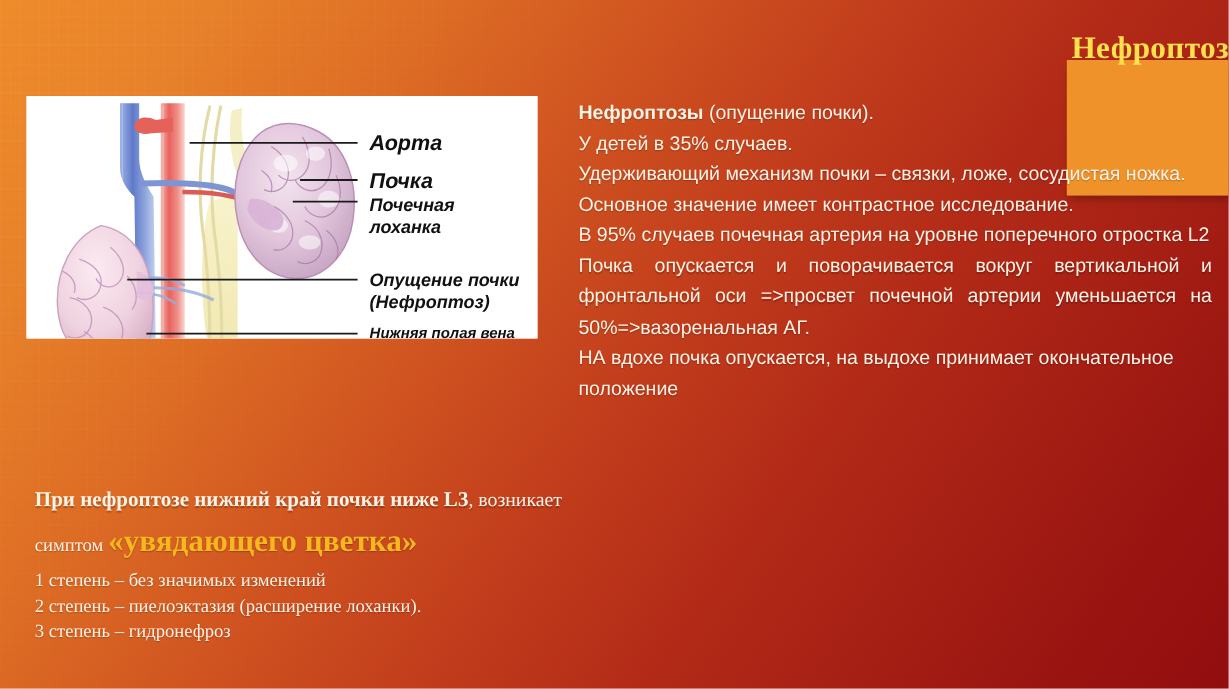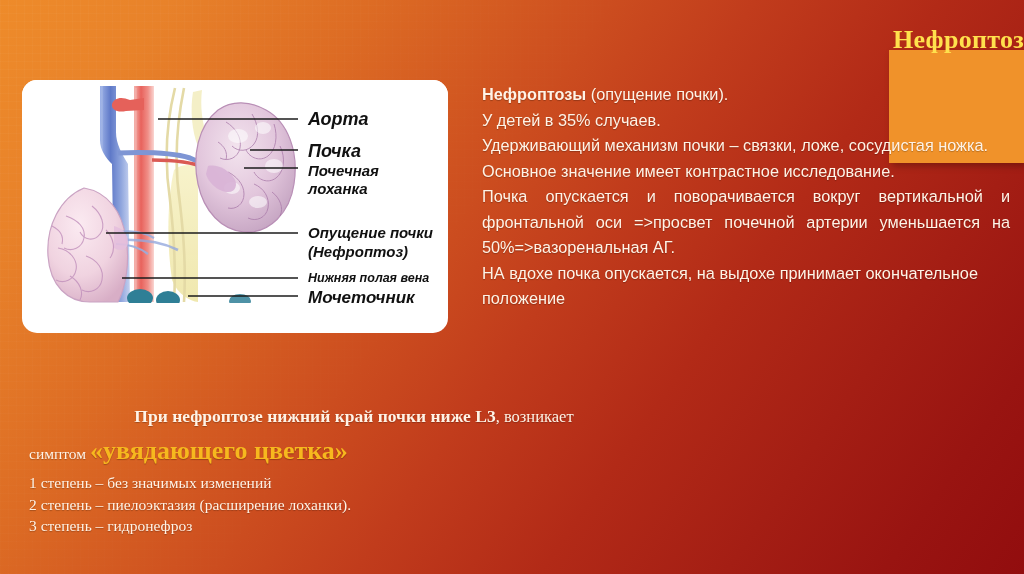--- a/index.html
+++ b/index.html
@@ -67,24 +67,23 @@
     background: #F0922A;
     box-shadow: 3px 3px 7px rgba(0,0,0,0.28);
   }
 
   
   #figure-box {
     position: absolute;
     left: 22px;
     top: 80px;
     width: 426px;
-    height: 253px;
+    height: 202px;
     background: #ffffff;
     overflow: hidden;
-    border-radius: 15px;
   }
   #figure-svg { display: block; }
 
   
   #body-text {
     position: absolute;
     left: 482px;
     top: 82px;
     width: 528px;
     font-family: Liberation Sans, sans-serif;
@@ -104,21 +103,20 @@
     left: 29px;
     top: 405px;
     width: 650px;
     font-family: "Liberation Serif", serif;
     color: #FFF3E6;
     text-shadow: 0 1px 1px rgba(0,0,0,0.25);
   }
   #bottom-line1 {
     font-size: 16.5px;
     line-height: 22px;
-    text-align: center;
   }
   #bottom-line1 .strong {
     font-weight: bold;
     font-size: 17.5px;
   }
   #bottom-line2 {
     margin-top: 11px;
     font-size: 15.5px;
     line-height: 24px;
   }
@@ -280,20 +278,21 @@
         <text x="286" y="223" font-size="17" font-weight="bold" font-style="italic">Мочеточник</text>
       </g>
     </svg>
   </div>
 
   <div id="body-text">
     <p class="nojust"><span class="lead">Нефроптозы</span><span> (опущение почки).</span></p>
     <p class="nojust">У детей в 35% случаев.</p>
     <p class="nojust">Удерживающий механизм почки – связки, ложе, сосудистая ножка.</p>
     <p class="nojust">Основное значение имеет контрастное исследование.</p>
+    <p>В 95% случаев почечная артерия на уровне поперечного отростка L2</p>
     <p>Почка опускается и поворачивается вокруг вертикальной и фронтальной оси =&gt;просвет почечной артерии уменьшается на 50%=&gt;вазоренальная АГ.</p>
     <p class="nojust">НА вдохе почка опускается, на выдохе принимает окончательное положение</p>
   </div>
 
   <div id="bottom-block">
     <div id="bottom-line1"><span class="strong">При нефроптозе нижний край почки ниже L3</span><span>, возникает</span></div>
 
     <div id="bottom-line2"><span>симптом </span><span class="highlight">«увядающего цветка»</span></div>
 
     <div id="degree-list">

